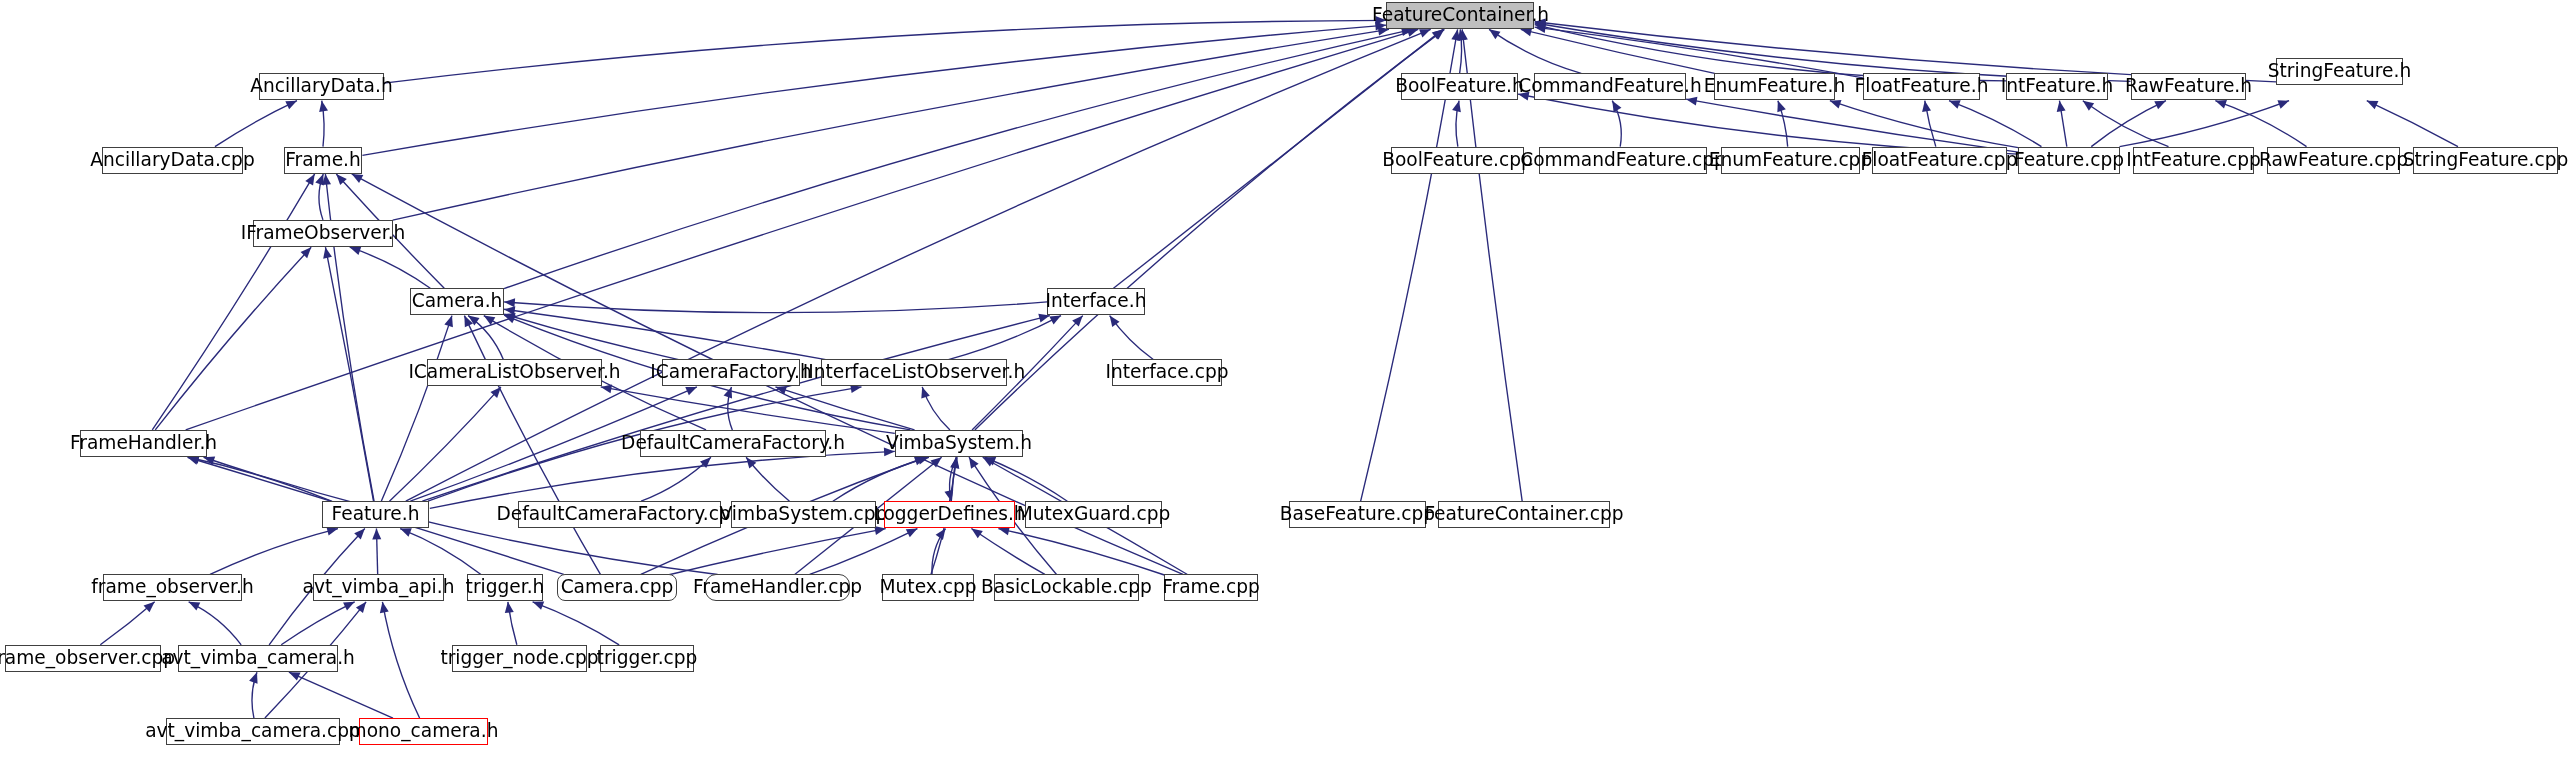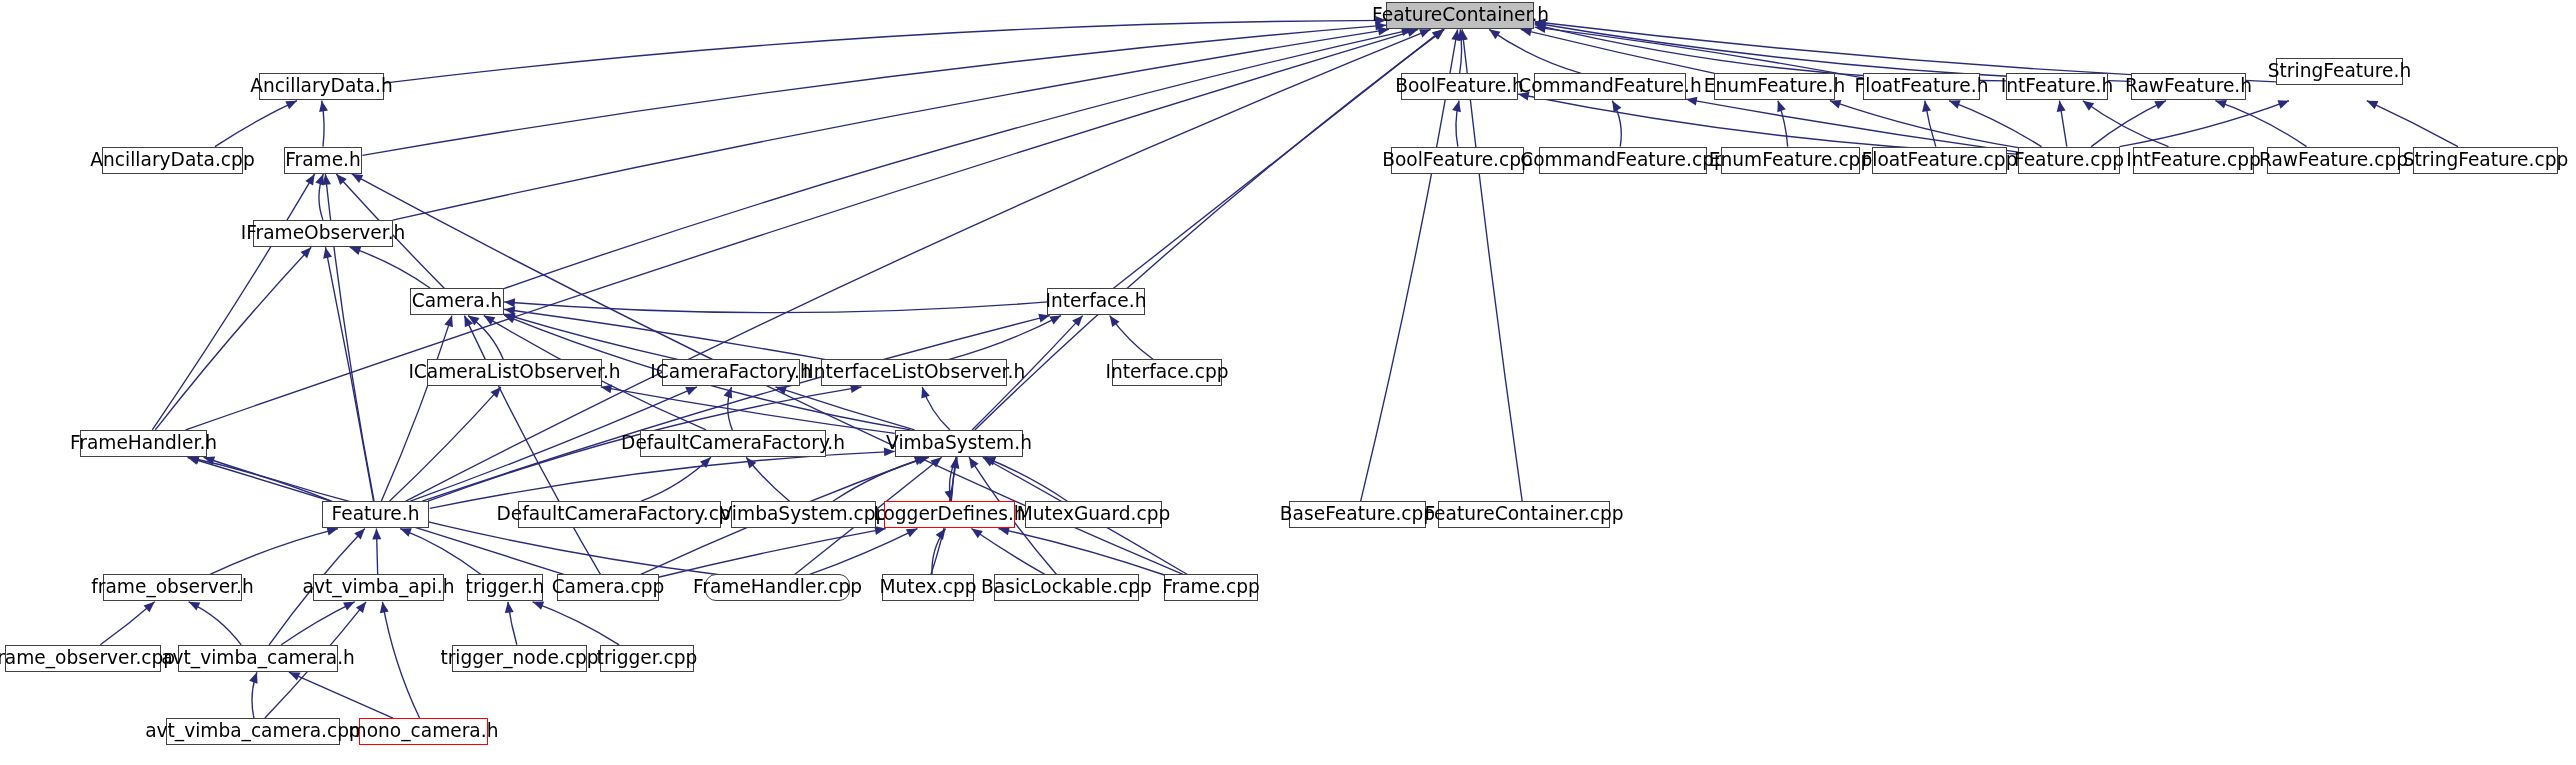--- a/index.html
+++ b/index.html
@@ -274,21 +274,21 @@
       <div class="node" style="left: 322px; top: 501px; width: 107px;">Feature.h</div>
       <div class="node" style="left: 518px; top: 501px; width: 203px;">DefaultCameraFactory.cpp</div>
       <div class="node" style="left: 731px; top: 501px; width: 145px;">VimbaSystem.cpp</div>
       <div class="node alert" style="left: 884px; top: 501px; width: 131px;">LoggerDefines.h</div>
       <div class="node" style="left: 1025px; top: 501px; width: 137px;">MutexGuard.cpp</div>
       <div class="node" style="left: 1289px; top: 501px; width: 137px;">BaseFeature.cpp</div>
       <div class="node" style="left: 1438px; top: 501px; width: 172px;">FeatureContainer.cpp</div>
       <div class="node" style="left: 103px; top: 574px; width: 139px;">frame_observer.h</div>
       <div class="node" style="left: 313px; top: 574px; width: 131px;">avt_vimba_api.h</div>
       <div class="node" style="left: 467px; top: 574px; width: 76px;">trigger.h</div>
-      <div class="node" style="left: 557px; top: 574px; width: 102px;">Camera.cpp</div>
+      <div class="node" style="left: 557px; top: 574px; width: 120px; border-radius: 8px;">Camera.cpp</div>
       <div class="node" style="left: 705px; top: 574px; width: 145px; border-radius: 11px;">FrameHandler.cpp</div>
       <div class="node" style="left: 882px; top: 574px; width: 92px;">Mutex.cpp</div>
       <div class="node" style="left: 994px; top: 574px; width: 145px;">BasicLockable.cpp</div>
       <div class="node" style="left: 1164px; top: 574px; width: 94px;">Frame.cpp</div>
       <div class="node" style="left: 4.9px; top: 645px; width: 156px;">frame_observer.cpp</div>
       <div class="node" style="left: 178px; top: 645px; width: 160px;">avt_vimba_camera.h</div>
       <div class="node" style="left: 452px; top: 645px; width: 135px;">trigger_node.cpp</div>
       <div class="node" style="left: 600px; top: 645px; width: 94px;">trigger.cpp</div>
       <div class="node" style="left: 166px; top: 718px; width: 174px;">avt_vimba_camera.cpp</div>
       <div class="node alert" style="left: 359px; top: 718px; width: 129px;">mono_camera.h</div>

